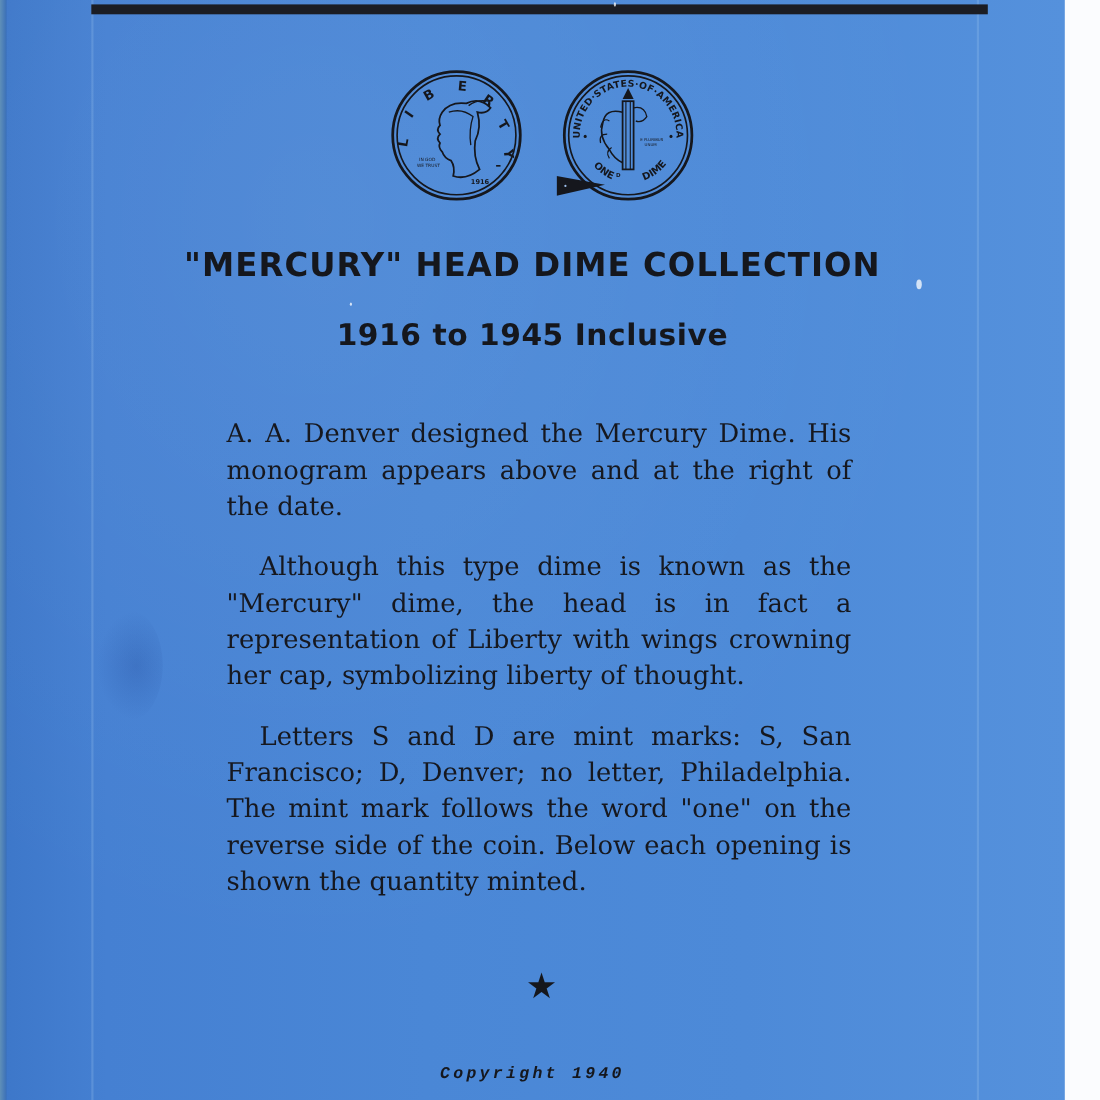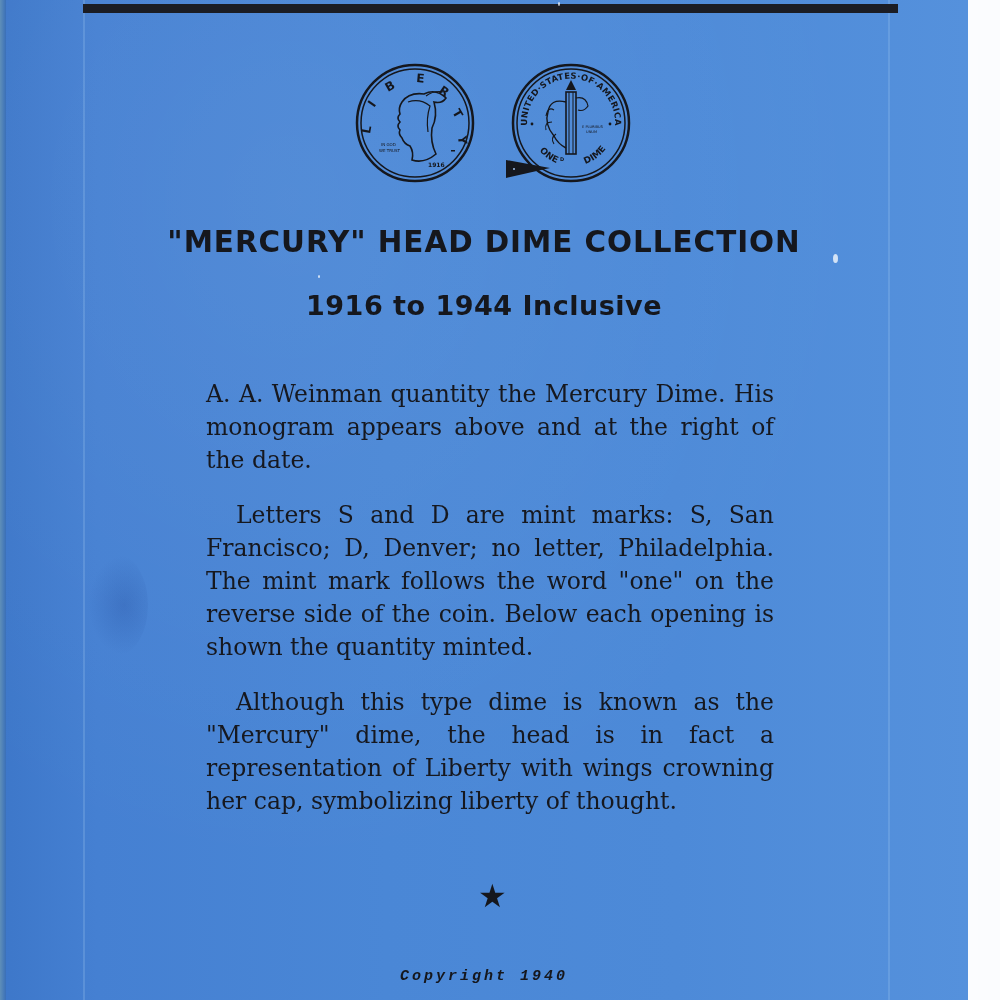--- a/index.html
+++ b/index.html
@@ -122,26 +122,26 @@
       <circle cx="100" cy="62" r="1.4" fill="#15171d"></circle>
     </svg>
 
     <svg class="pointer" width="46" height="22" viewBox="0 0 46 22">
       <polygon points="0,2 44,10 0,20" fill="#15171d"></polygon>
       <circle cx="8" cy="11" r="1" fill="#9fc2ee"></circle>
     </svg>
   </div>
 
   <div class="title title-main">"MERCURY" HEAD DIME COLLECTION</div>
-  <div class="title title-sub">1916 to 1944 Inclusive</div>
+  <div class="title title-sub">1916 to 1945 Inclusive</div>
 
   <div class="body">
-    <p class="para">A. A. Weinman quantity the Mercury Dime. His monogram appears above and at the right of the date.</p>
+    <p class="para">A. A. Denver designed the Mercury Dime. His monogram appears above and at the right of the date.</p>
+    <p class="para indent">Although this type dime is known as the "Mercury" dime, the head is in fact a representation of Liberty with wings crowning her cap, symbolizing liberty of thought.</p>
     <p class="para indent">Letters S and D are mint marks: S, San Francisco; D, Denver; no letter, Philadelphia. The mint mark follows the word "one" on the reverse side of the coin. Below each opening is shown the quantity minted.</p>
-    <p class="para indent">Although this type dime is known as the "Mercury" dime, the head is in fact a representation of Liberty with wings crowning her cap, symbolizing liberty of thought.</p>
   </div>
 
   <div class="star">★</div>
 
   <div class="copyright">Copyright 1940</div>
 
   <div class="speck" style="left:833px;top:254px;width:5px;height:9px;"></div>
   <div class="speck" style="left:318px;top:275px;width:2px;height:3px;"></div>
   <div class="speck" style="left:558px;top:2px;width:2px;height:4px;"></div>
 </div>

